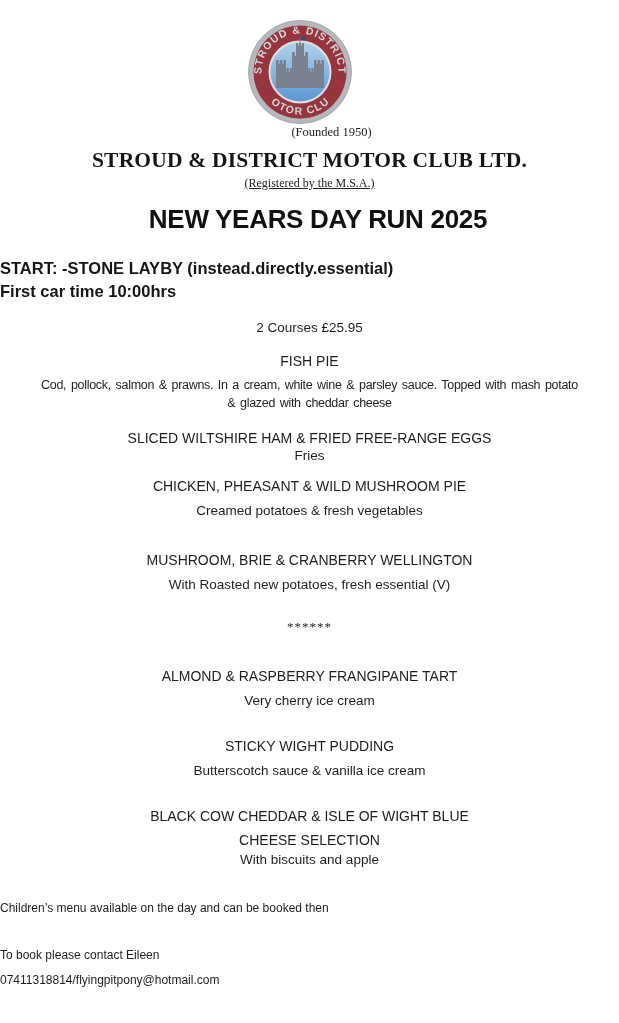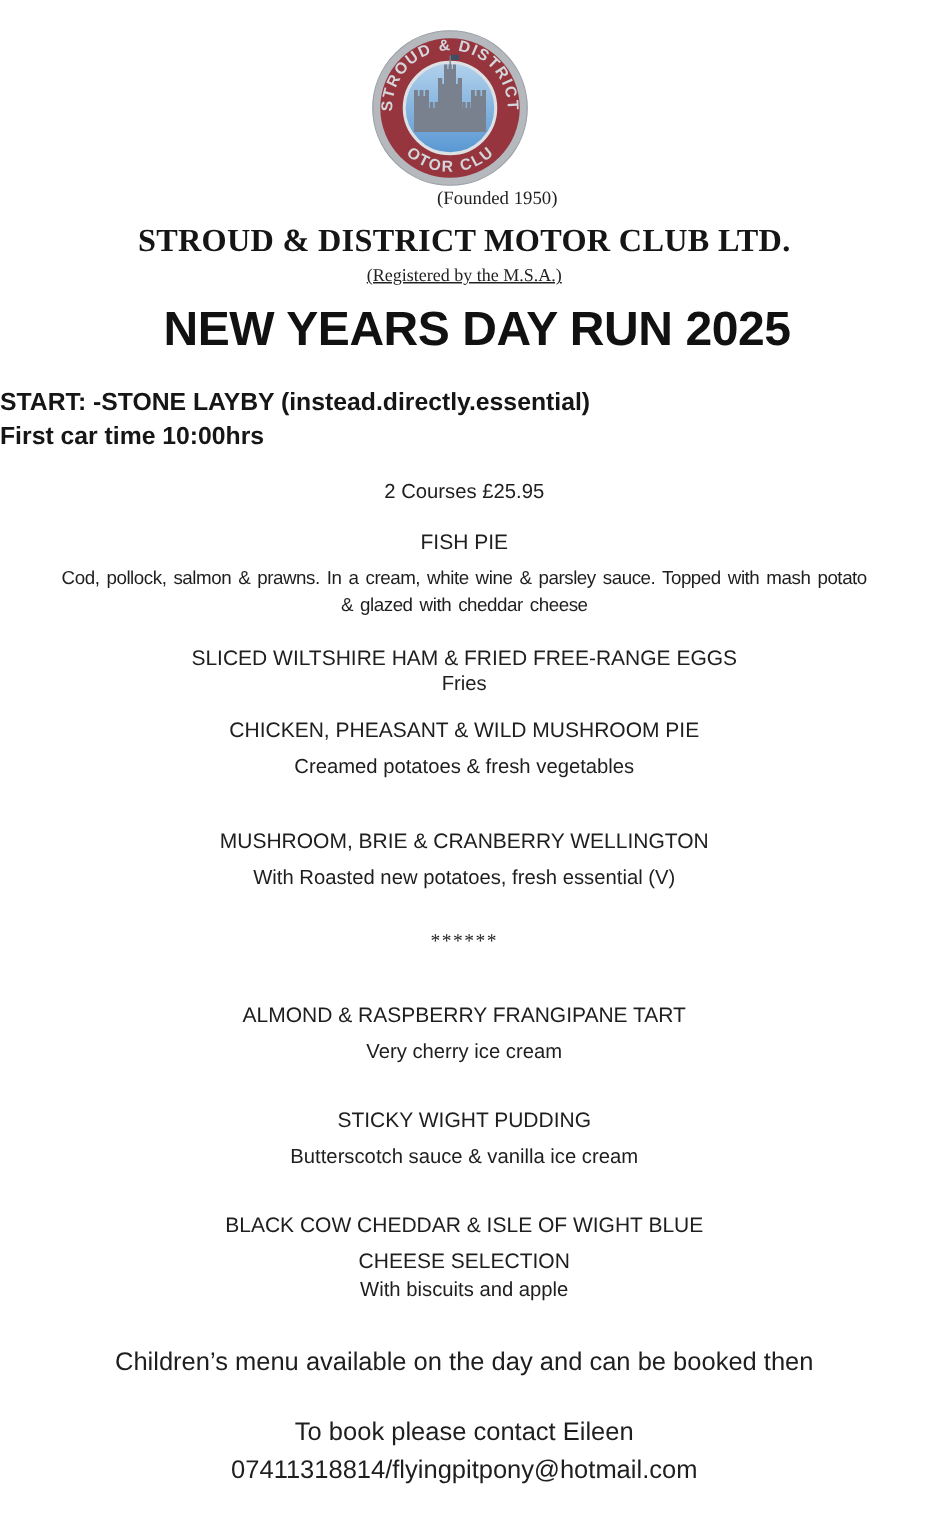--- a/index.html
+++ b/index.html
@@ -21,34 +21,34 @@
   .club-title {
     font-family:"Liberation Serif", serif; font-weight:bold; font-size:21.5px;
     line-height:24px; text-align:center; margin:9px 0 0 0; color:#151515;
     letter-spacing:0.2px;
   }
   .registered {
     font-family:"Liberation Serif", serif; font-size:12px; line-height:14px;
     text-align:center; margin-top:4px; color:#222;text-decoration:underline;
   }
   .event-title {
-    font-weight:bold; font-size:32px; line-height:30px; letter-spacing:-0.3px;
+    font-weight:bold; font-size:26px; line-height:30px; letter-spacing:-0.3px;
     text-align:center; margin:14px 0 0 17px; color:#111;
   }
 
   
   .start-block { margin-top:23px; font-weight:bold; font-size:16.5px; line-height:23px; color:#161616; }
 
   
   .price { margin-top:16px; font-size:13.5px; line-height:18px; text-align:center; }
   .item-name { font-size:14px; line-height:18px; text-align:center; }
   .item-desc { font-size:13.5px; line-height:18px; text-align:center; }
   .fish-line { font-size:12.5px; letter-spacing:-0.3px; word-spacing:1.5px; white-space:nowrap; }
   .separator { font-family:"Liberation Serif", serif; font-size:13px; line-height:18px; text-align:center; letter-spacing:1px; }
-  .note-line { font-size:17px; line-height:18px; text-align:center; }
+  .note-line { font-size:12px; line-height:18px; }
 </style>
 </head>
 <body>
 
 <div class="page">
 
   <div class="badge-wrap">
     <svg width="104" height="104" viewBox="0 0 104 104">
       <defs>
         <linearGradient id="sky" x1="0" y1="0" x2="0" y2="1">

